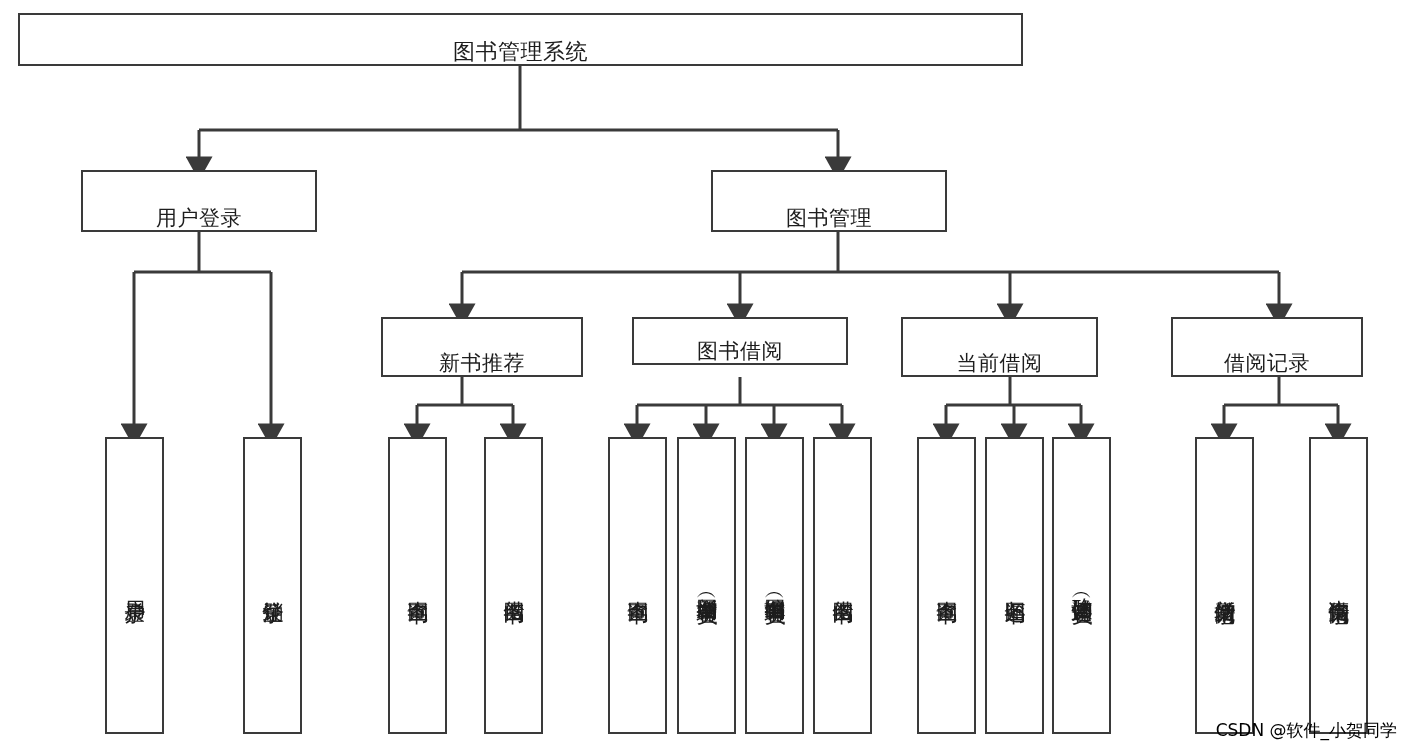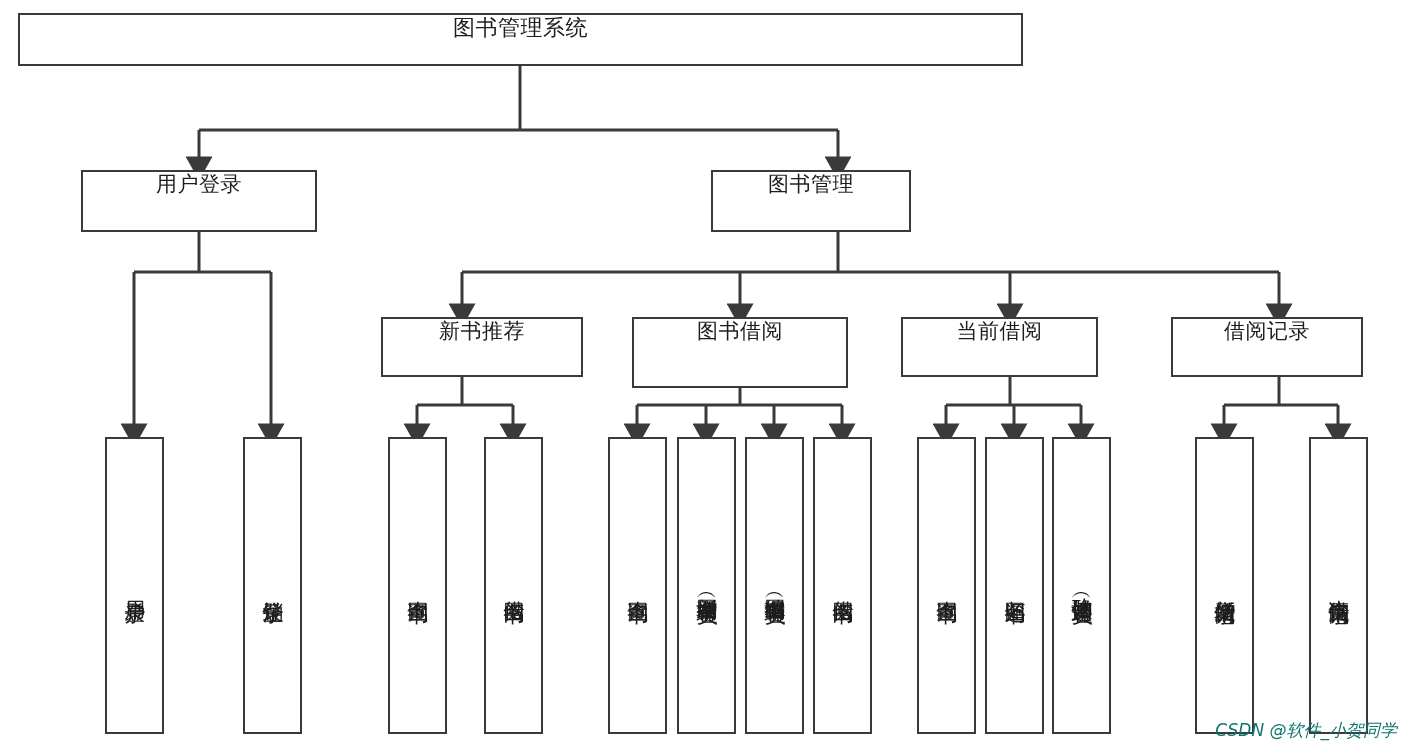--- a/index.html
+++ b/index.html
@@ -25,21 +25,21 @@
     width: 1405px;
     height: 747px;
     pointer-events: none;
   }
   .node {
     position: absolute;
     box-sizing: border-box;
     border: 2px solid #3a3a3a;
     background: #ffffff;
     display: flex;
-    align-items: flex-start;
+    align-items: flex-end;
     justify-content: center;
     color: #1d1d1d;
   }
   .node-h .label {
     font-size: 21px;
     line-height: 1.15;
     letter-spacing: 0.5px;
     white-space: nowrap;
   }
   .node-root .label {
@@ -57,24 +57,23 @@
     line-height: 1.28;
     letter-spacing: 1px;
     white-space: nowrap;
     max-height: 268px;
   }
   #watermark {
     position: absolute;
     right: 8px;
     bottom: 5px;
     font-size: 17px;
-    color: #0f766e;
+    color: #000000;
     white-space: nowrap;
     user-select: none;
-    font-style: italic;
   }
 </style>
 </head>
 <body>
 
 <div id="diagram-root">
 
   <svg id="edge-layer" viewBox="0 0 1405 747" xmlns="http://www.w3.org/2000/svg">
     <defs>
       <marker id="arrowhead" markerWidth="9" markerHeight="9" refX="1.2" refY="4.5" orient="auto" markerUnits="strokeWidth">
@@ -127,29 +126,29 @@
   </svg>
 
   <div class="node node-h node-root" style="left:18px; top:13px; width:1005px; height:53px;">
     <span class="label">图书管理系统</span>
   </div>
 
   <div class="node node-h" style="left:81px; top:170px; width:236px; height:62px;">
     <span class="label">用户登录</span>
   </div>
 
-  <div class="node node-h" style="left:711px; top:170px; width:200px; height:62px;">
+  <div class="node node-h" style="left:711px; top:170px; width:236px; height:62px;">
     <span class="label">图书管理</span>
   </div>
 
   <div class="node node-h" style="left:361px; top:317px; width:202px; height:60px;margin-left:20px;">
     <span class="label">新书推荐</span>
   </div>
 
-  <div class="node node-h" style="left:632px; top:317px; width:216px; height:71px;">
+  <div class="node node-h" style="left:632px; top:317px; width:216px; height:48px;">
     <span class="label">图书借阅</span>
   </div>
 
   <div class="node node-h" style="left:901px; top:317px; width:197px; height:60px;">
     <span class="label">当前借阅</span>
   </div>
 
   <div class="node node-h" style="left:1171px; top:317px; width:192px; height:60px;">
     <span class="label">借阅记录</span>
   </div>

